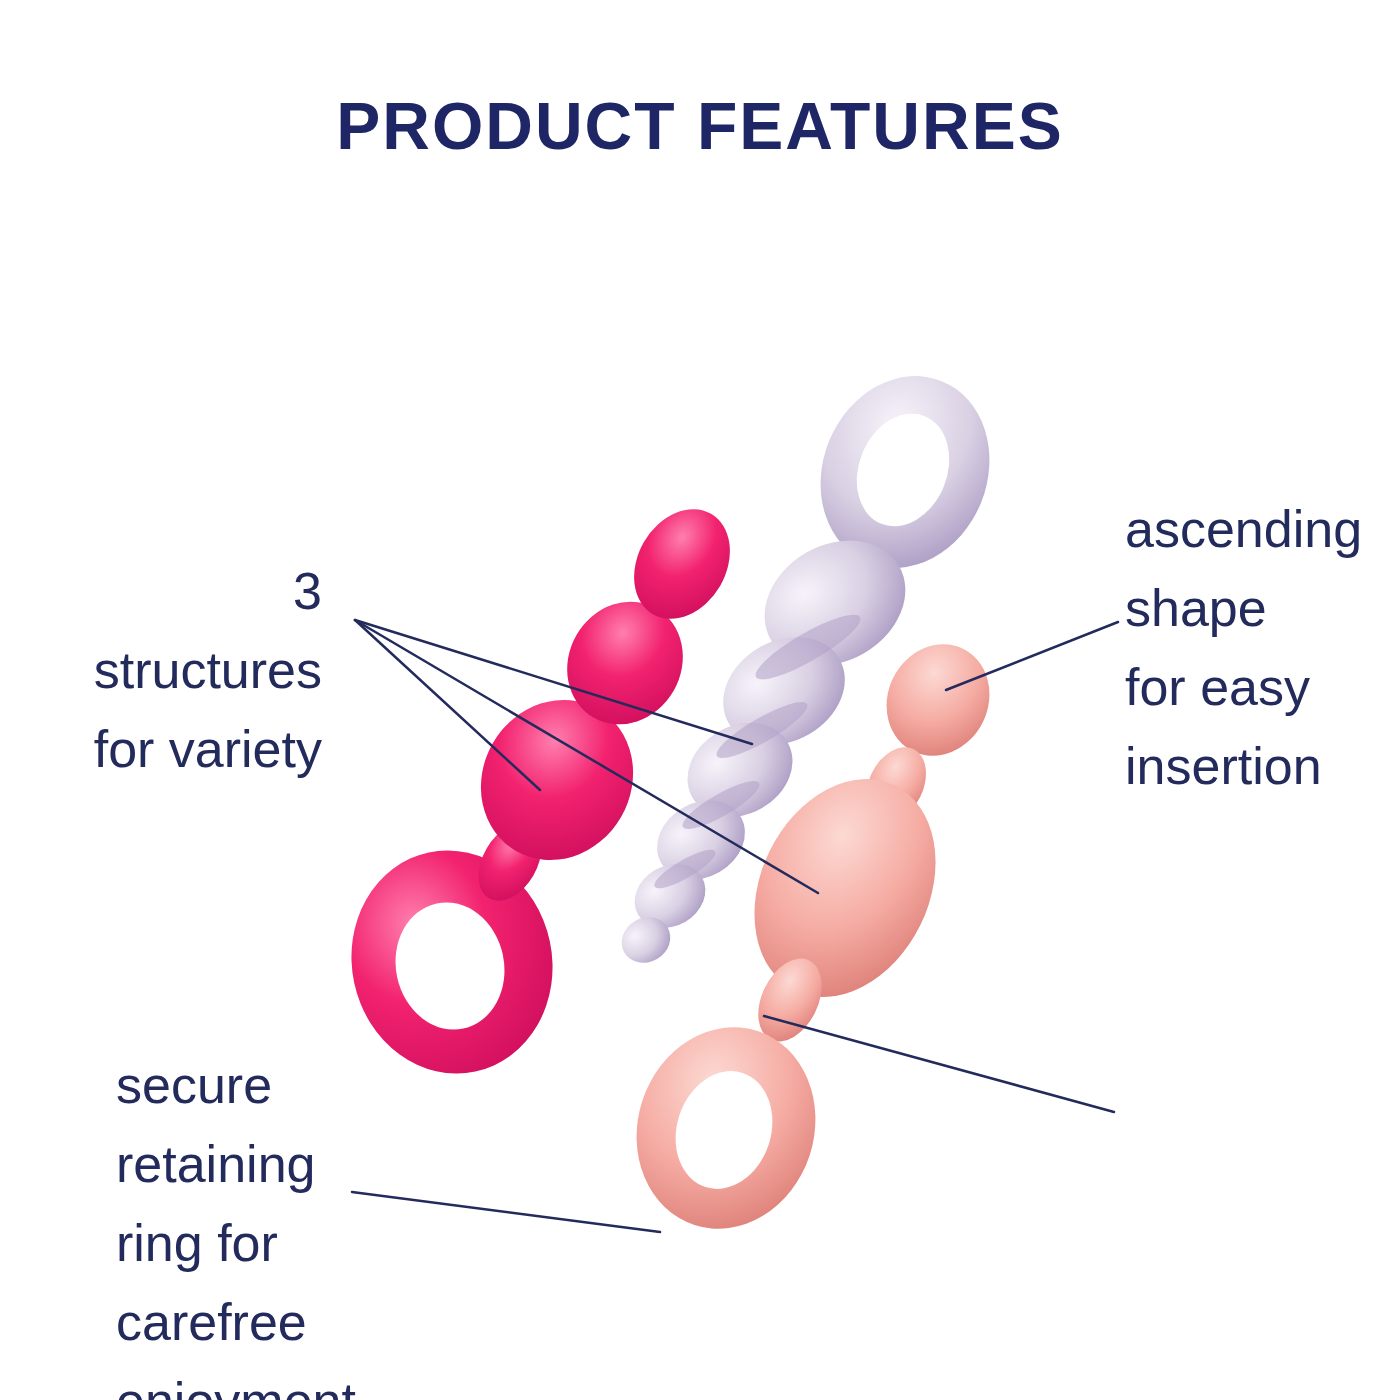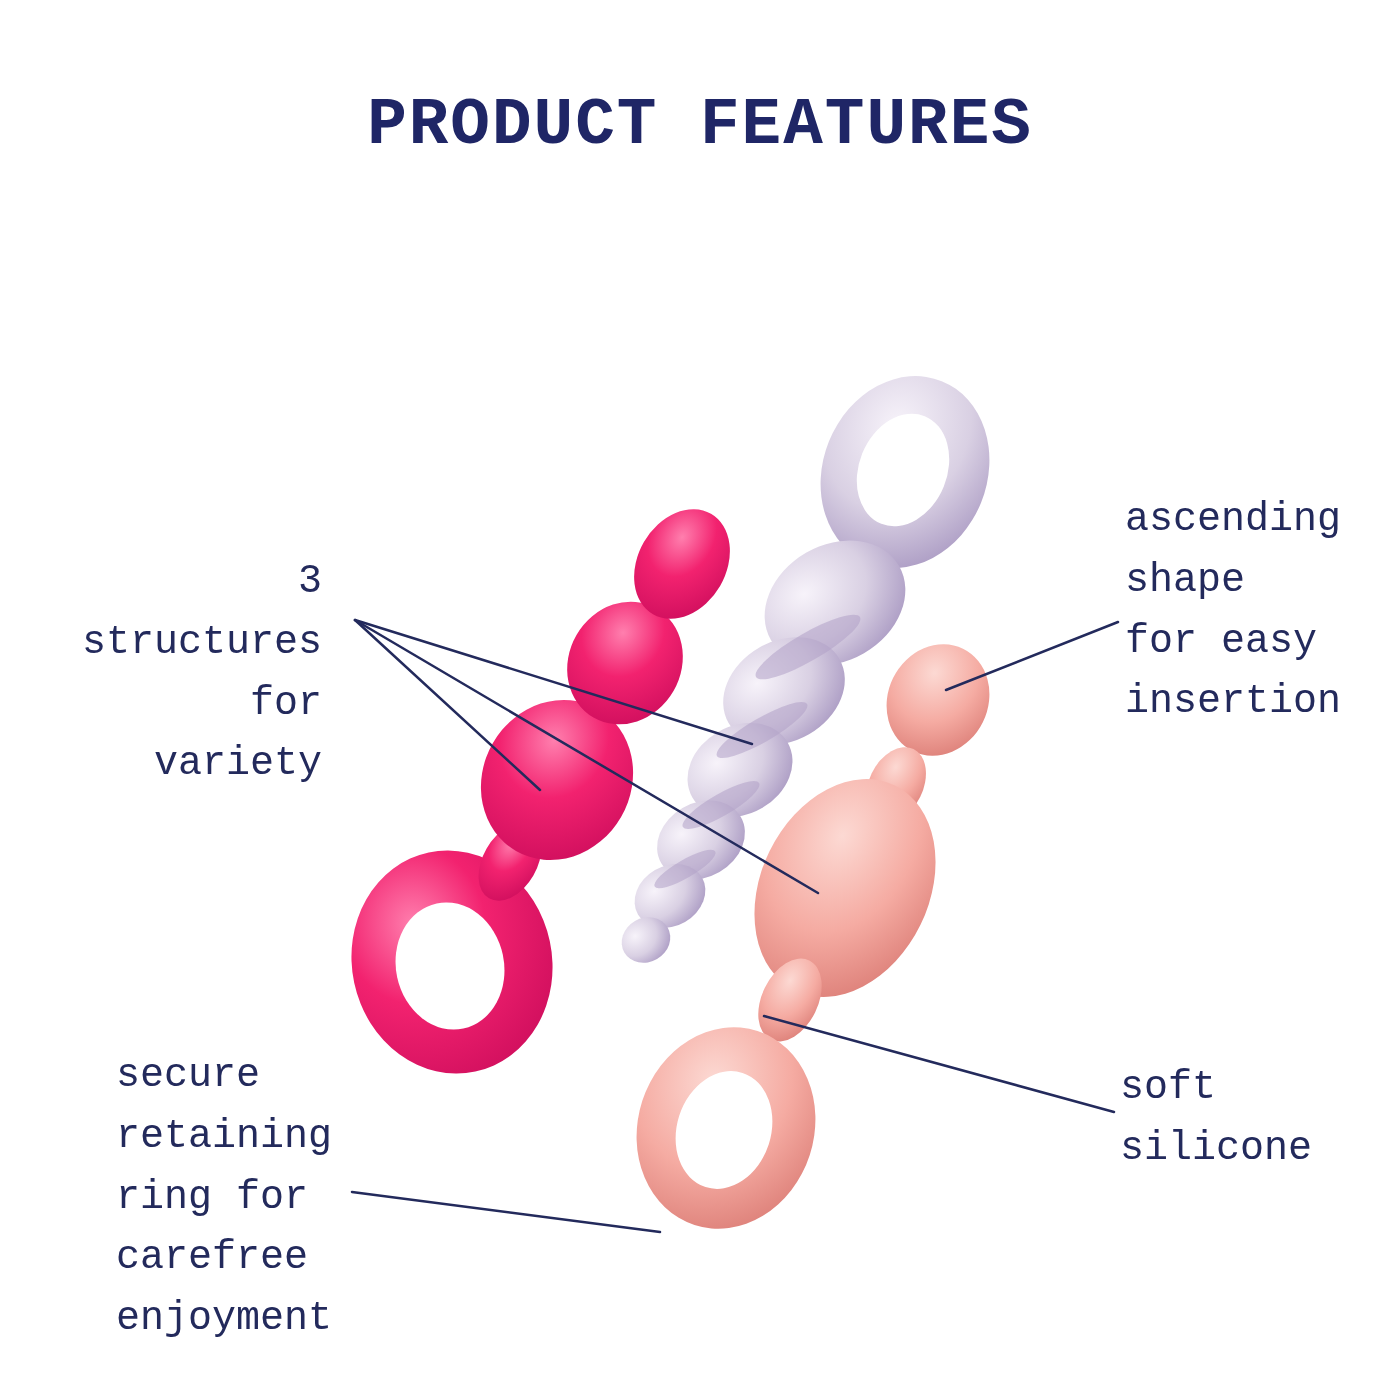--- a/index.html
+++ b/index.html
@@ -6,36 +6,36 @@
     margin: 0;
     padding: 0;
     background: #ffffff;
   }
   .canvas {
     position: relative;
     width: 1400px;
     height: 1400px;
     background: #ffffff;
     overflow: hidden;
-    font-family: Liberation Mono, monospace;
+    font-family: Liberation Sans, sans-serif;
   }
   .page-title {
     position: absolute;
     top: 88px;
     left: 0;
     width: 1400px;
     text-align: center;
     font-size: 66px;
     font-weight: 800;
     letter-spacing: 2px;
     color: #1f2666;
   }
   .label {
     position: absolute;
-    font-size: 40px;
+    font-size: 52px;
     line-height: 1.52;
     font-weight: 400;
     color: #232a5c;
   }
   .label-structures   { left: 82px;   top: 552px;  width: 240px; text-align: right; }
   .label-ascending    { left: 1125px; top: 490px;  width: 210px; }
   .label-retaining    { left: 68px;   top: 1046px; width: 270px; margin-left: 48px; }
   .label-soft         { left: 1120px; top: 1058px; width: 180px; }
 
   .art-layer {
@@ -112,15 +112,14 @@
       <line x1="352" y1="1192" x2="660" y2="1232"></line>
     </g>
   </svg>
 
   <div class="label label-structures">3 structures for variety</div>
 
   <div class="label label-ascending">ascending shape for easy insertion</div>
 
   <div class="label label-retaining">secure retaining ring for carefree enjoyment</div>
 
-  <div class="label label-soft">soft silicone</div>
 
 </div>
 
 </body></html>

